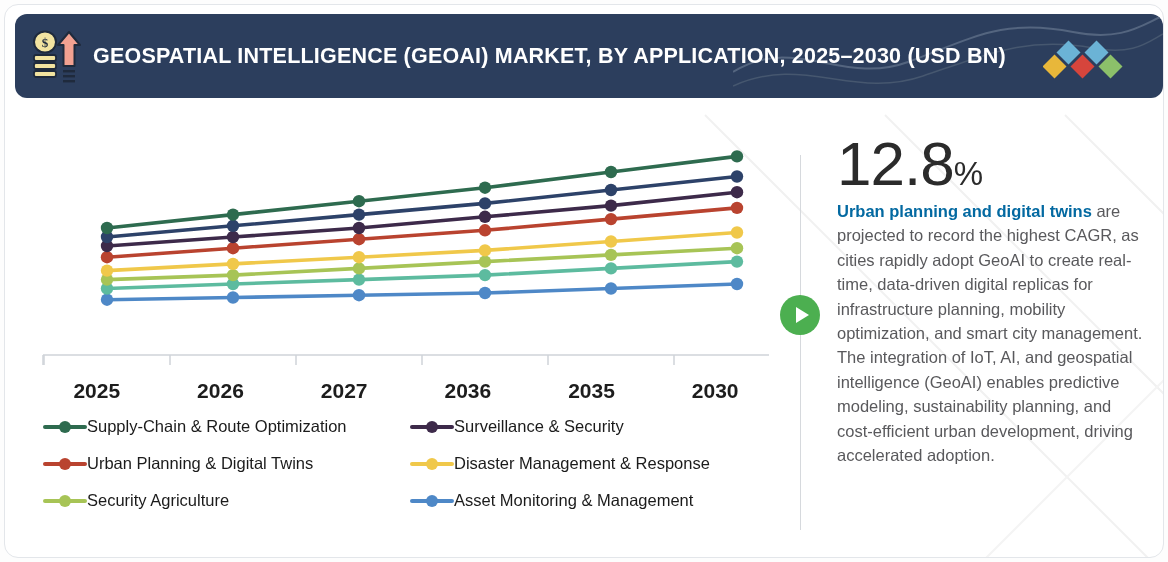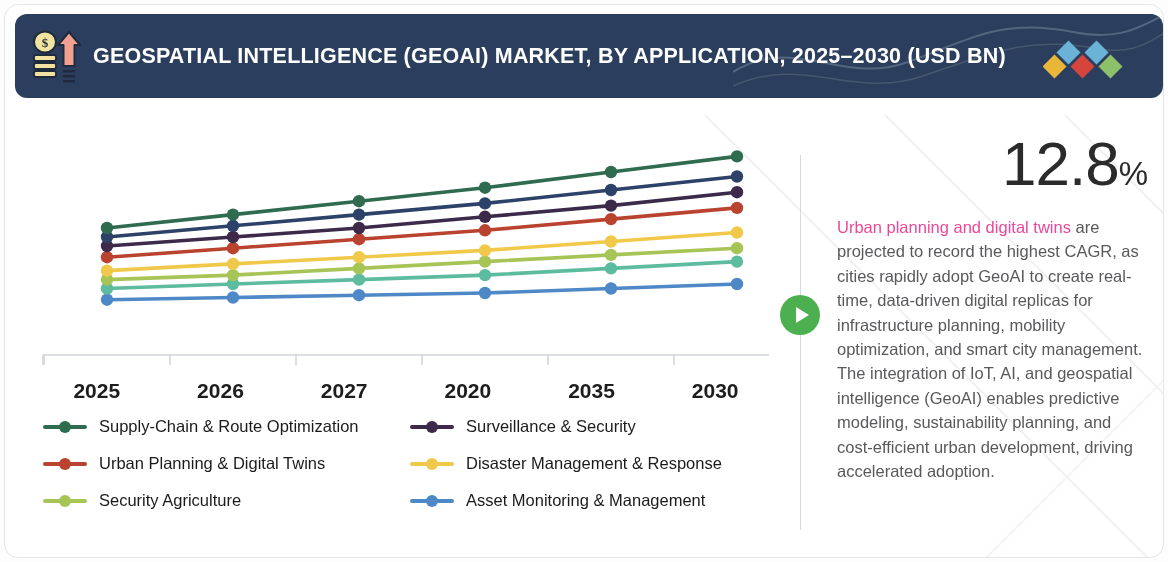--- a/index.html
+++ b/index.html
@@ -48,21 +48,21 @@
     justify-content:flex-end;
   }
   .axis-labels span{
     flex:1;text-align:center;font-size:21px;font-weight:bold;color:#1d1d1d;
   }
   .legend{
     position:absolute;left:8px;top:300px;width:734px;
     display:grid;grid-template-columns:1fr 1fr;
     row-gap:18px;
   }
-  .lg-item{display:flex;align-items:center;gap:12px;}
+  .lg-item{display:flex;align-items:center;gap:0px;}
   .lg-swatch{width:44px;height:16px;position:relative;flex:0 0 44px;}
   .lg-label{font-size:16.5px;color:#1b1b1b;white-space:nowrap;}
   
   .divider{
     position:absolute;left:795px;top:150px;width:1px;height:375px;
     background:#d6d9dd;
   }
   .play{
     position:absolute;left:775px;top:290px;width:40px;height:40px;
     border-radius:50%;background:#4caf50;
@@ -71,28 +71,28 @@
   .play-tri{
     width:0;height:0;border-left:13px solid #fff;
     border-top:8px solid transparent;border-bottom:8px solid transparent;
     margin-left:4px;
   }
   
   .right{
     position:absolute;left:832px;top:128px;width:310px;
   }
   .cagr{
-    text-align:right;font-size:62px;color:#2b2b2b;font-weight:400;
-    line-height:1.0;letter-spacing:-1px;margin-bottom:20px;
+    text-align:left;font-size:62px;color:#2b2b2b;font-weight:400;
+    line-height:1.0;letter-spacing:-1px;margin-bottom:4px;
   }
   .cagr .pct{font-size:33px;font-weight:400;}
   .desc{
     font-size:16.5px;line-height:1.48;color:#59595c;text-align:left;
   }
-  .desc b{color:#ec4899;font-weight:normal;}
+  .desc b{color:#0369a1;font-weight:bold;}
 </style>
 </head>
 <body>
 
 <div class="page">
   <div class="card">
 
     <svg class="wm" width="1160" height="554">
       <line x1="700" y1="110" x2="1160" y2="570" stroke="#f1f1f1" stroke-width="2"></line>
       <line x1="880" y1="110" x2="1160" y2="390" stroke="#f1f1f1" stroke-width="2"></line>
@@ -194,21 +194,21 @@
           <circle cx="324.0" cy="84.2" r="6.2" fill="#2e6b4f"></circle>
           <circle cx="450.0" cy="70.7" r="6.2" fill="#2e6b4f"></circle>
           <circle cx="576.0" cy="55.0" r="6.2" fill="#2e6b4f"></circle>
           <circle cx="702.0" cy="39.4" r="6.2" fill="#2e6b4f"></circle>
         </svg>
 
       <div class="axis-labels">
         <span>2025</span>
         <span>2026</span>
         <span>2027</span>
-        <span>2020</span>
+        <span>2036</span>
         <span>2035</span>
         <span>2030</span>
       </div>
 
       <div class="legend">
         <div class="lg-item">
           <span class="lg-swatch"><svg width="44" height="16" viewBox="0 0 44 16">
                 <line x1="2" y1="8" x2="42" y2="8" stroke="#2e6b4f" stroke-width="4" stroke-linecap="round"></line>
                 <circle cx="22" cy="8" r="6" fill="#2e6b4f"></circle>
               </svg></span>

